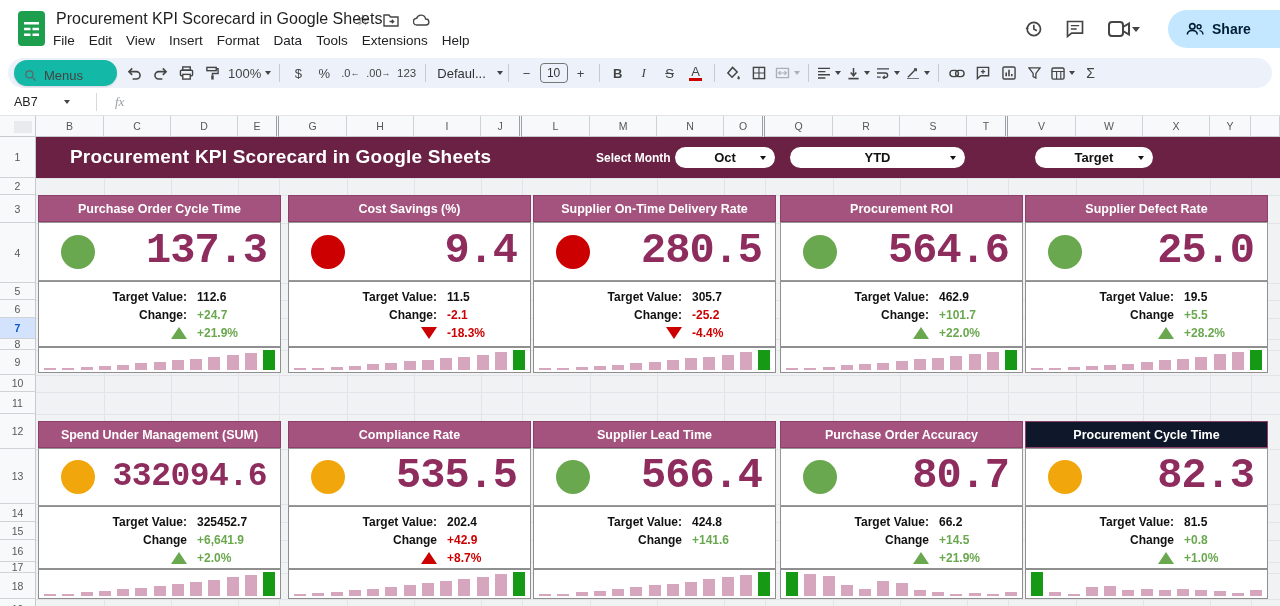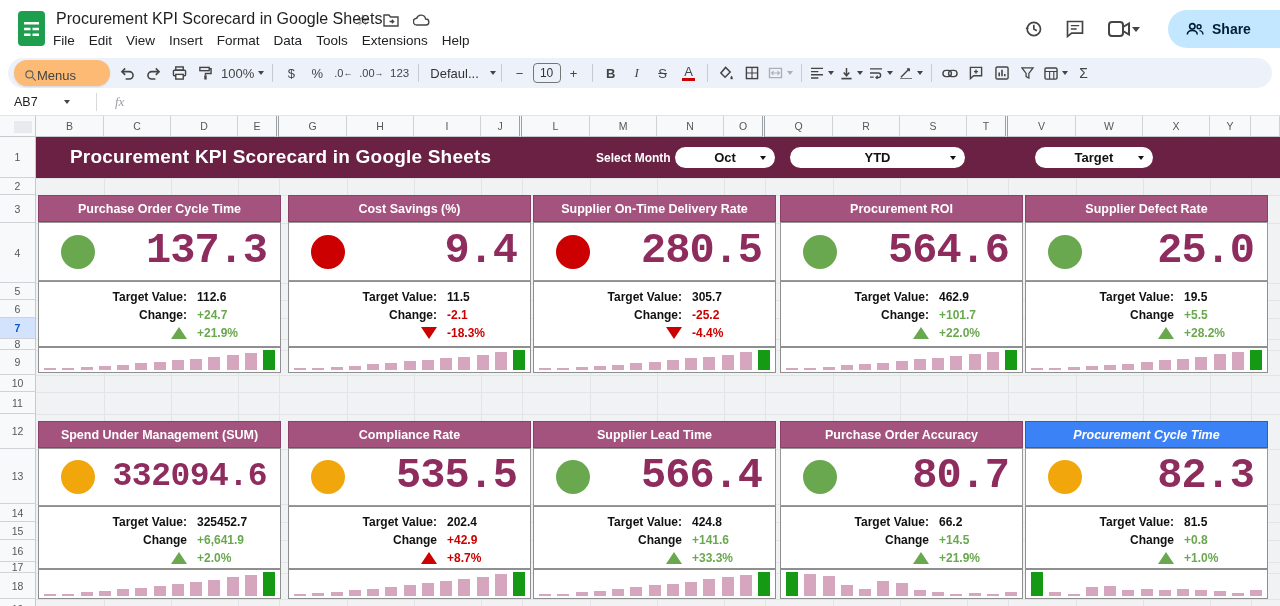--- a/index.html
+++ b/index.html
@@ -20,22 +20,22 @@
   .chrome-ic { width:42px; height:40px; display:flex; align-items:center; justify-content:center; }
   .cam-caret { width:0; height:0; border-left:4px solid transparent; border-right:4px solid transparent;
     border-top:5px solid #444; margin-left:2px; }
   .share-pill { display:flex; align-items:center; gap:8px; background:#c2e7ff; color:#001d35;
     height:38px; border-radius:19px 0 0 19px; padding:0 26px 0 18px; margin-left:16px;
     font-size:14px; font-weight:bold; width:112px; }
 
   
   .toolbar { position:absolute; left:8px; top:58px; width:1264px; height:30px;
     background:#edf2fa; border-radius:18px; display:flex; align-items:center; padding:0 6px; }
-  .menus-pill { background:#fdba74; border-radius:14px; height:26px; display:flex; align-items:center;
-    padding:4px 34px 0 10px; margin-right:4px; box-shadow:0 1px 2px rgba(0,0,0,.12); }
+  .menus-pill { background:#14b8a6; border-radius:14px; height:26px; display:flex; align-items:center;
+    gap:7px; padding:4px 34px 0 10px; margin-right:4px; box-shadow:0 1px 2px rgba(0,0,0,.12); }
   .menus-pill span { font-size:13px; color:#444; }
   .tbtn { min-width:26px; height:24px; display:flex; align-items:center; justify-content:center;
     border-radius:4px; color:#444; font-size:13px; padding:0 3px; }
   .tsep { width:1px; height:18px; background:#c6cbd1; margin:0 5px; }
   .caret { width:0; height:0; border-left:3.5px solid transparent; border-right:3.5px solid transparent;
     border-top:4px solid #444; margin-left:4px; }
   .fontname { font-size:13px; color:#333; width:62px; text-align:left; }
   .sizebox { width:28px; height:20px; border:1px solid #747775; border-radius:4px; font-size:12px;
     color:#333; display:flex; align-items:center; justify-content:center; }
   .bold-b { font-weight:bold; } .ital-i { font-style:italic; font-family:"Liberation Serif", serif; }
@@ -720,26 +720,20 @@
           </div>
           <div class="card-stats" style="top: 85px; height: 63px;">
             <div class="srow">
               <span class="slabel">Target Value:</span>
               <span class="sval ">424.8</span>
             </div>
             <div class="srow">
               <span class="slabel">Change</span>
               <span class="sval c-green">+141.6</span>
             </div>
-            <div class="srow">
-              <span class="slabel">
-                <span class="tri-up tri-green"></span>
-              </span>
-              <span class="sval c-green">+33.3%</span>
-            </div>
           </div>
           <div class="card-chart" style="top: 148px; height: 30px;">
             <span class="bar" style="height: 2px; background: rgb(213, 166, 189);"></span>
             <span class="bar" style="height: 2px; background: rgb(213, 166, 189);"></span>
             <span class="bar" style="height: 4px; background: rgb(213, 166, 189);"></span>
             <span class="bar" style="height: 5px; background: rgb(213, 166, 189);"></span>
             <span class="bar" style="height: 7px; background: rgb(213, 166, 189);"></span>
             <span class="bar" style="height: 9px; background: rgb(213, 166, 189);"></span>
             <span class="bar" style="height: 11px; background: rgb(213, 166, 189);"></span>
             <span class="bar" style="height: 12px; background: rgb(213, 166, 189);"></span>
@@ -783,21 +777,21 @@
             <span class="bar" style="height: 13px; background: rgb(213, 166, 189);"></span>
             <span class="bar" style="height: 6px; background: rgb(213, 166, 189);"></span>
             <span class="bar" style="height: 4px; background: rgb(213, 166, 189);"></span>
             <span class="bar" style="height: 2px; background: rgb(213, 166, 189);"></span>
             <span class="bar" style="height: 3px; background: rgb(213, 166, 189);"></span>
             <span class="bar" style="height: 2px; background: rgb(213, 166, 189);"></span>
             <span class="bar" style="height: 4px; background: rgb(213, 166, 189);"></span>
           </div>
         </div>
         <div class="card" style="left: 989px; top: 284px;">
-          <div class="card-title" style="background: #3b82f6; font-style: italic;">Procurement Cycle Time</div>
+          <div class="card-title" style="background: #0f172a;">Procurement Cycle Time</div>
           <div class="card-notch" style="background: rgb(194, 123, 160);"></div>
           <div class="card-value" style="top: 27px; height: 58px;">
             <span class="status-dot" style="background: rgb(241, 167, 12);"></span>
             <span class="big-num" style="color: rgb(142, 44, 94);">82.3</span>
           </div>
           <div class="card-stats" style="top: 85px; height: 63px;">
             <div class="srow">
               <span class="slabel">Target Value:</span>
               <span class="sval ">81.5</span>
             </div>

